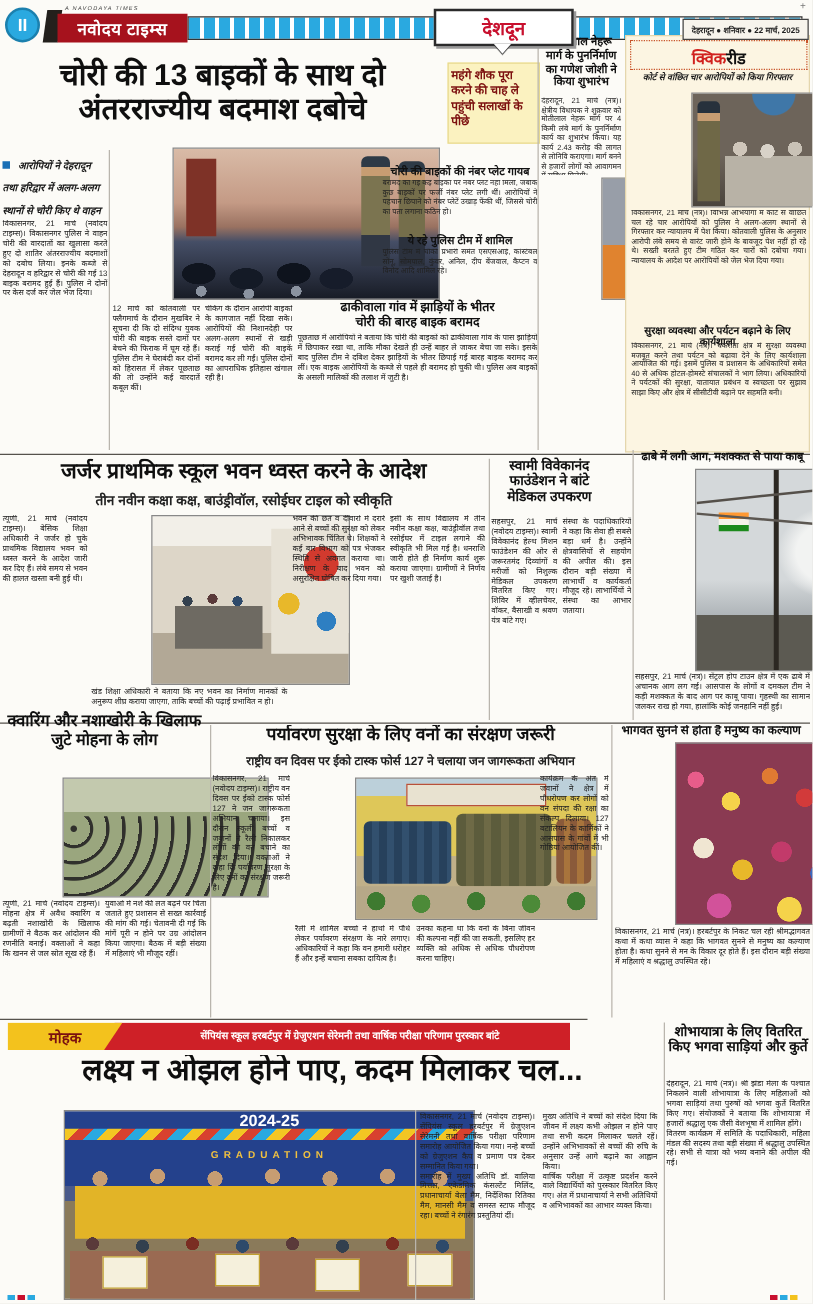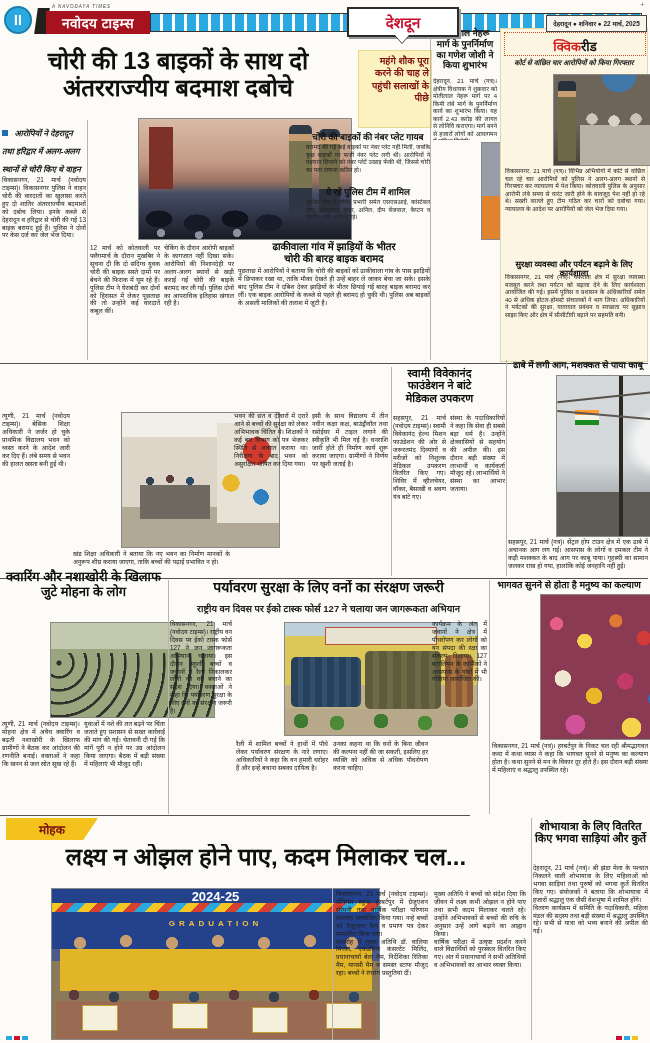--- a/index.html
+++ b/index.html
@@ -29,22 +29,22 @@
     background:repeating-linear-gradient(90deg,#2aa9e0 0 9px,#fff 9px 12px);
     border:1px solid #333;box-sizing:border-box;}
   .sectab{position:absolute;left:347px;top:7px;width:108px;height:26px;background:#fff;
     border:2px solid #2b2b2b;box-shadow:2px 2px 0 #999;color:#c8102e;font-weight:800;
     font-size:15px;display:flex;align-items:center;justify-content:center;z-index:3;text-align:right;}
   .sectab:after{content:"";position:absolute;left:46px;bottom:-8px;border-left:7px solid transparent;
     border-right:7px solid transparent;border-top:8px solid #fff;filter:drop-shadow(0 1px 0 #2b2b2b);}
   .datebox{position:absolute;left:546px;top:15px;width:99px;height:15px;background:#f7f4ec;
     border:1px solid #444;color:#222;font-weight:700;font-size:6.4px;display:flex;
     align-items:center;justify-content:center;z-index:3;}
-  .ybox{position:absolute;left:358px;top:50px;width:74px;height:78px;background:#fbf2c0;
-    border:1px solid #e7d98e;color:#7d1110;font-weight:800;font-size:9.5px;text-align:right;
+  .ybox{position:absolute;left:358px;top:50px;width:74px;height:65px;background:#fbf2c0;
+    border:1px solid #e7d98e;color:#7d1110;font-weight:800;font-size:9.5px;text-align:left;
     line-height:1.3;padding:4px 2px;box-sizing:border-box;}
   .secmini{font-weight:800;font-size:8.8px;text-align:center;line-height:1.15;color:#111;}
   .qread{position:absolute;left:500px;top:28px;width:148px;height:334px;background:#fcf5e2;
     border:1px solid #e4d6ad;box-sizing:border-box;}
   .qtitle{position:absolute;left:3px;top:3px;width:140px;height:22px;border:1px dotted #c8542a;
     display:flex;align-items:flex-end;justify-content:center;font-weight:800;font-size:13px;}
   .redstrip{position:absolute;left:58px;top:818px;width:398px;height:22px;background:#ce2027;
     clip-path:polygon(34px 0,100% 0,100% 100%,0 100%);}
   .redstrip span{position:absolute;left:52px;top:4px;width:340px;color:#fff;font-weight:700;
     font-size:8px;text-align:center;}
@@ -135,20 +135,22 @@
         linear-gradient(180deg,transparent 0 16px,#b8b2a6 16px 100%);"></div>
       <div class="fig" style="left:30px;top:0;width:70px;height:30px;background:radial-gradient(circle 24px at 50% 0,#3f77a8 70%,transparent 74%);"></div>
     </div>
     <div class="bd abs" style="left:4px;top:139px;width:140px;height:90px;font-size:6px;">विकासनगर, 21 मार्च (नत्र)। विभिन्न अभियोगों में कोर्ट से वांछित चल रहे चार आरोपियों को पुलिस ने अलग-अलग स्थानों से गिरफ्तार कर न्यायालय में पेश किया। कोतवाली पुलिस के अनुसार आरोपी लंबे समय से वारंट जारी होने के बावजूद पेश नहीं हो रहे थे। सख्ती बरतते हुए टीम गठित कर चारों को दबोचा गया। न्यायालय के आदेश पर आरोपियों को जेल भेज दिया गया।</div>
     <div class="abs hl" style="left:2px;top:231px;width:142px;font-size:8.2px;">सुरक्षा व्यवस्था और पर्यटन बढ़ाने के लिए कार्यशाला</div>
     <div class="bd abs" style="left:4px;top:245px;width:140px;height:84px;font-size:6px;">विकासनगर, 21 मार्च (नत्र)। चकराता क्षेत्र में सुरक्षा व्यवस्था मजबूत करने तथा पर्यटन को बढ़ावा देने के लिए कार्यशाला आयोजित की गई। इसमें पुलिस व प्रशासन के अधिकारियों समेत 40 से अधिक होटल-होमस्टे संचालकों ने भाग लिया। अधिकारियों ने पर्यटकों की सुरक्षा, यातायात प्रबंधन व स्वच्छता पर सुझाव साझा किए और क्षेत्र में सीसीटीवी बढ़ाने पर सहमति बनी।</div>
   </div>
 
   <div class="hline" style="left:0;top:363px;width:648px;"></div>
 
+  <div class="abs hl nowrap" style="left:0;top:367px;width:390px;font-size:17px;">जर्जर प्राथमिक स्कूल भवन ध्वस्त करने के आदेश</div>
+  <div class="abs nowrap" style="left:0;top:392px;width:390px;font-size:11px;font-weight:700;text-align:center;color:#222;">तीन नवीन कक्षा कक्ष, बाउंड्रीवॉल, रसोईघर टाइल को स्वीकृति</div>
 
   <div class="bd abs" style="left:2px;top:412px;width:68px;height:164px;">त्यूणी, 21 मार्च (नवोदय टाइम्स)। बेसिक शिक्षा अधिकारी ने जर्जर हो चुके प्राथमिक विद्यालय भवन को ध्वस्त करने के आदेश जारी कर दिए हैं। लंबे समय से भवन की हालत खस्ता बनी हुई थी।</div>
   <div class="photo" style="left:73px;top:412px;width:157px;height:134px;background:linear-gradient(180deg,#f2efe8 0 18%,#ddd6c8 18% 70%,#b2a896 70% 100%);">
     <div class="fig" style="right:0;top:10px;width:62px;height:100px;background:
       radial-gradient(circle 16px at 40px 28px,#d23a2e 85%,transparent 88%),
       radial-gradient(circle 10px at 14px 60px,#e8b82a 85%,transparent 88%),
       radial-gradient(circle 9px at 44px 74px,#2e7fc2 85%,transparent 88%),
       linear-gradient(180deg,#e7e2d6 0 100%);"></div>
     <div class="fig" style="left:18px;top:60px;width:70px;height:46px;background:
       radial-gradient(circle 5px at 10px 8px,#33404e 80%,transparent 82%),
@@ -217,20 +219,23 @@
       radial-gradient(circle 10px at 54% 60%,#c23a6a 80%,transparent 84%),
       radial-gradient(circle 10px at 74% 72%,#3a6ac2 80%,transparent 84%),
       radial-gradient(circle 10px at 90% 60%,#e07a32 80%,transparent 84%),
       radial-gradient(circle 12px at 22% 90%,#d2529a 80%,transparent 84%),
       radial-gradient(circle 12px at 58% 92%,#f5d34a 80%,transparent 84%),
       radial-gradient(circle 12px at 88% 90%,#52b262 80%,transparent 84%);"></div>
   <div class="bd abs" style="left:492px;top:742px;width:156px;height:70px;">विकासनगर, 21 मार्च (नत्र)। हरबर्टपुर के निकट चल रही श्रीमद्भागवत कथा में कथा व्यास ने कहा कि भागवत सुनने से मनुष्य का कल्याण होता है। कथा सुनने से मन के विकार दूर होते हैं। इस दौरान बड़ी संख्या में महिलाएं व श्रद्धालु उपस्थित रहे।</div>
 
   <div class="hline" style="left:0;top:815px;width:470px;"></div>
 
+  <div class="redstrip">
+      <span>सेंपियंस स्कूल हरबर्टपुर में ग्रेजुएशन सेरेमनी तथा वार्षिक परीक्षा परिणाम पुरस्कार बांटे</span>
+    </div>
   <div class="mohak">
       <span>मोहक</span>
     </div>
 
   <div class="abs hl nowrap" style="left:0;top:844px;width:532px;font-size:24px;">लक्ष्य न ओझल होने पाए, कदम मिलाकर चल...</div>
 
   <div class="photo" style="left:3px;top:888px;width:327px;height:150px;background:linear-gradient(180deg,#24418c 0 40%,#4a5a8a 40% 48%,#8a7a5a 48% 100%);">
     <div class="fig" style="left:0;top:14px;width:327px;height:9px;background:repeating-linear-gradient(135deg,#f3c623 0 8px,#d8412f 8px 16px,#2aa9e0 16px 24px);"></div>
     <div class="fig" style="left:0;top:0;width:327px;text-align:center;color:#fff;font-weight:800;font-size:13px;">2024-25</div>
     <div class="fig" style="left:0;top:30px;width:327px;text-align:center;color:#f0c040;font-weight:700;font-size:8px;letter-spacing:4px;">GRADUATION</div>

